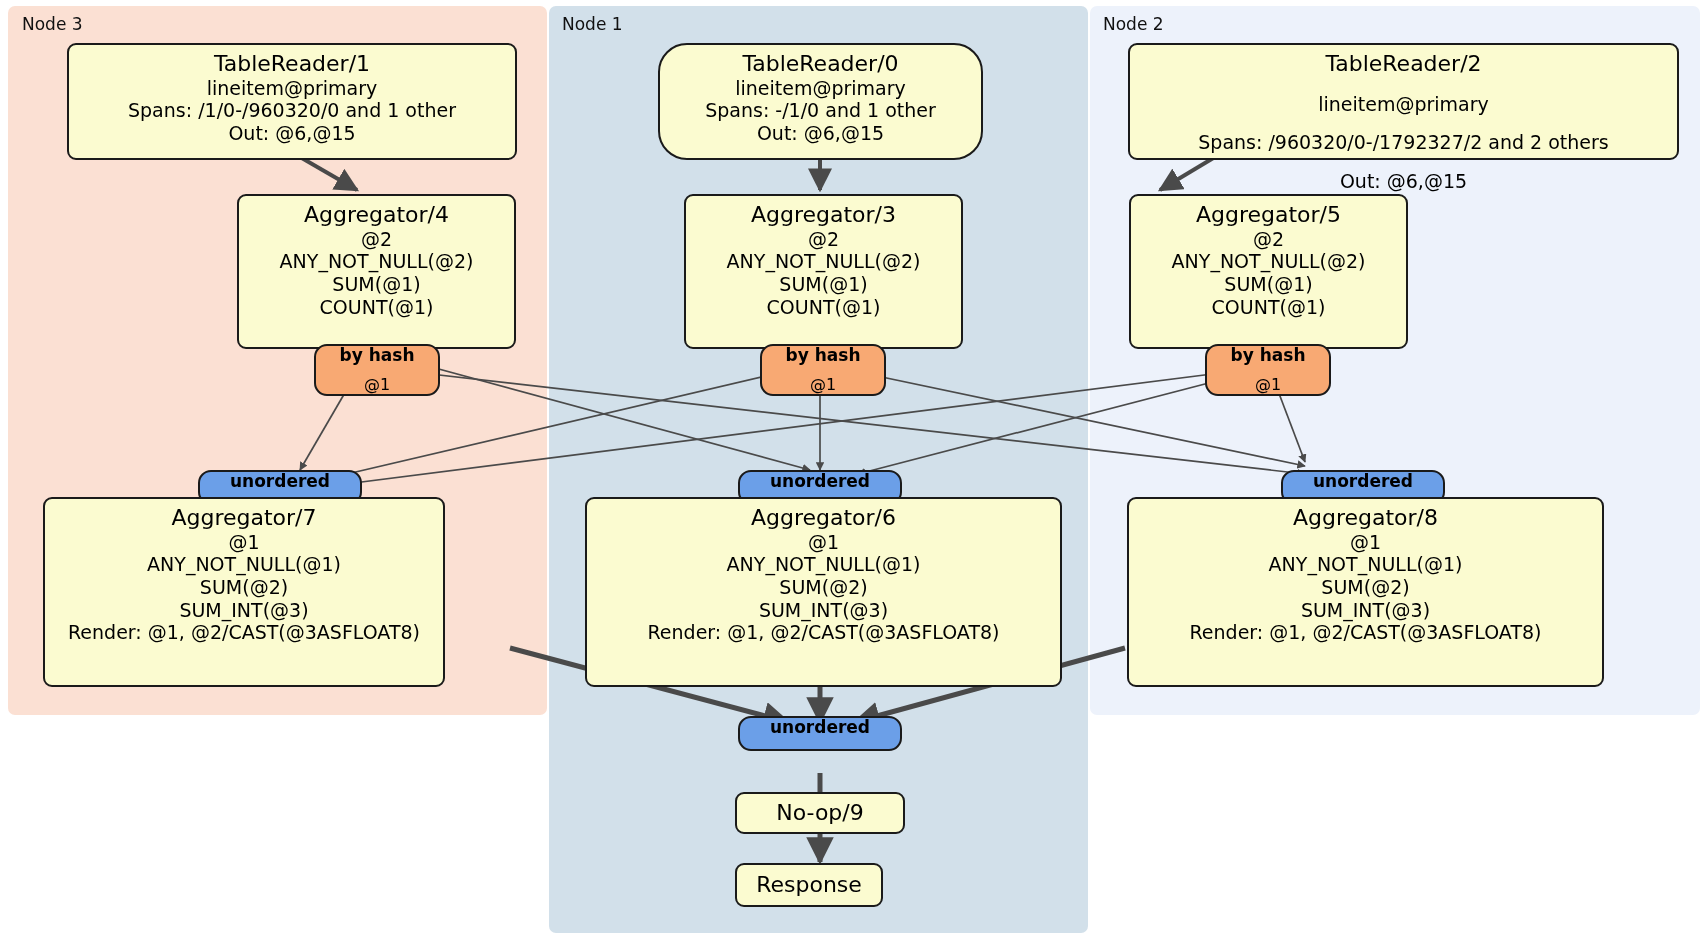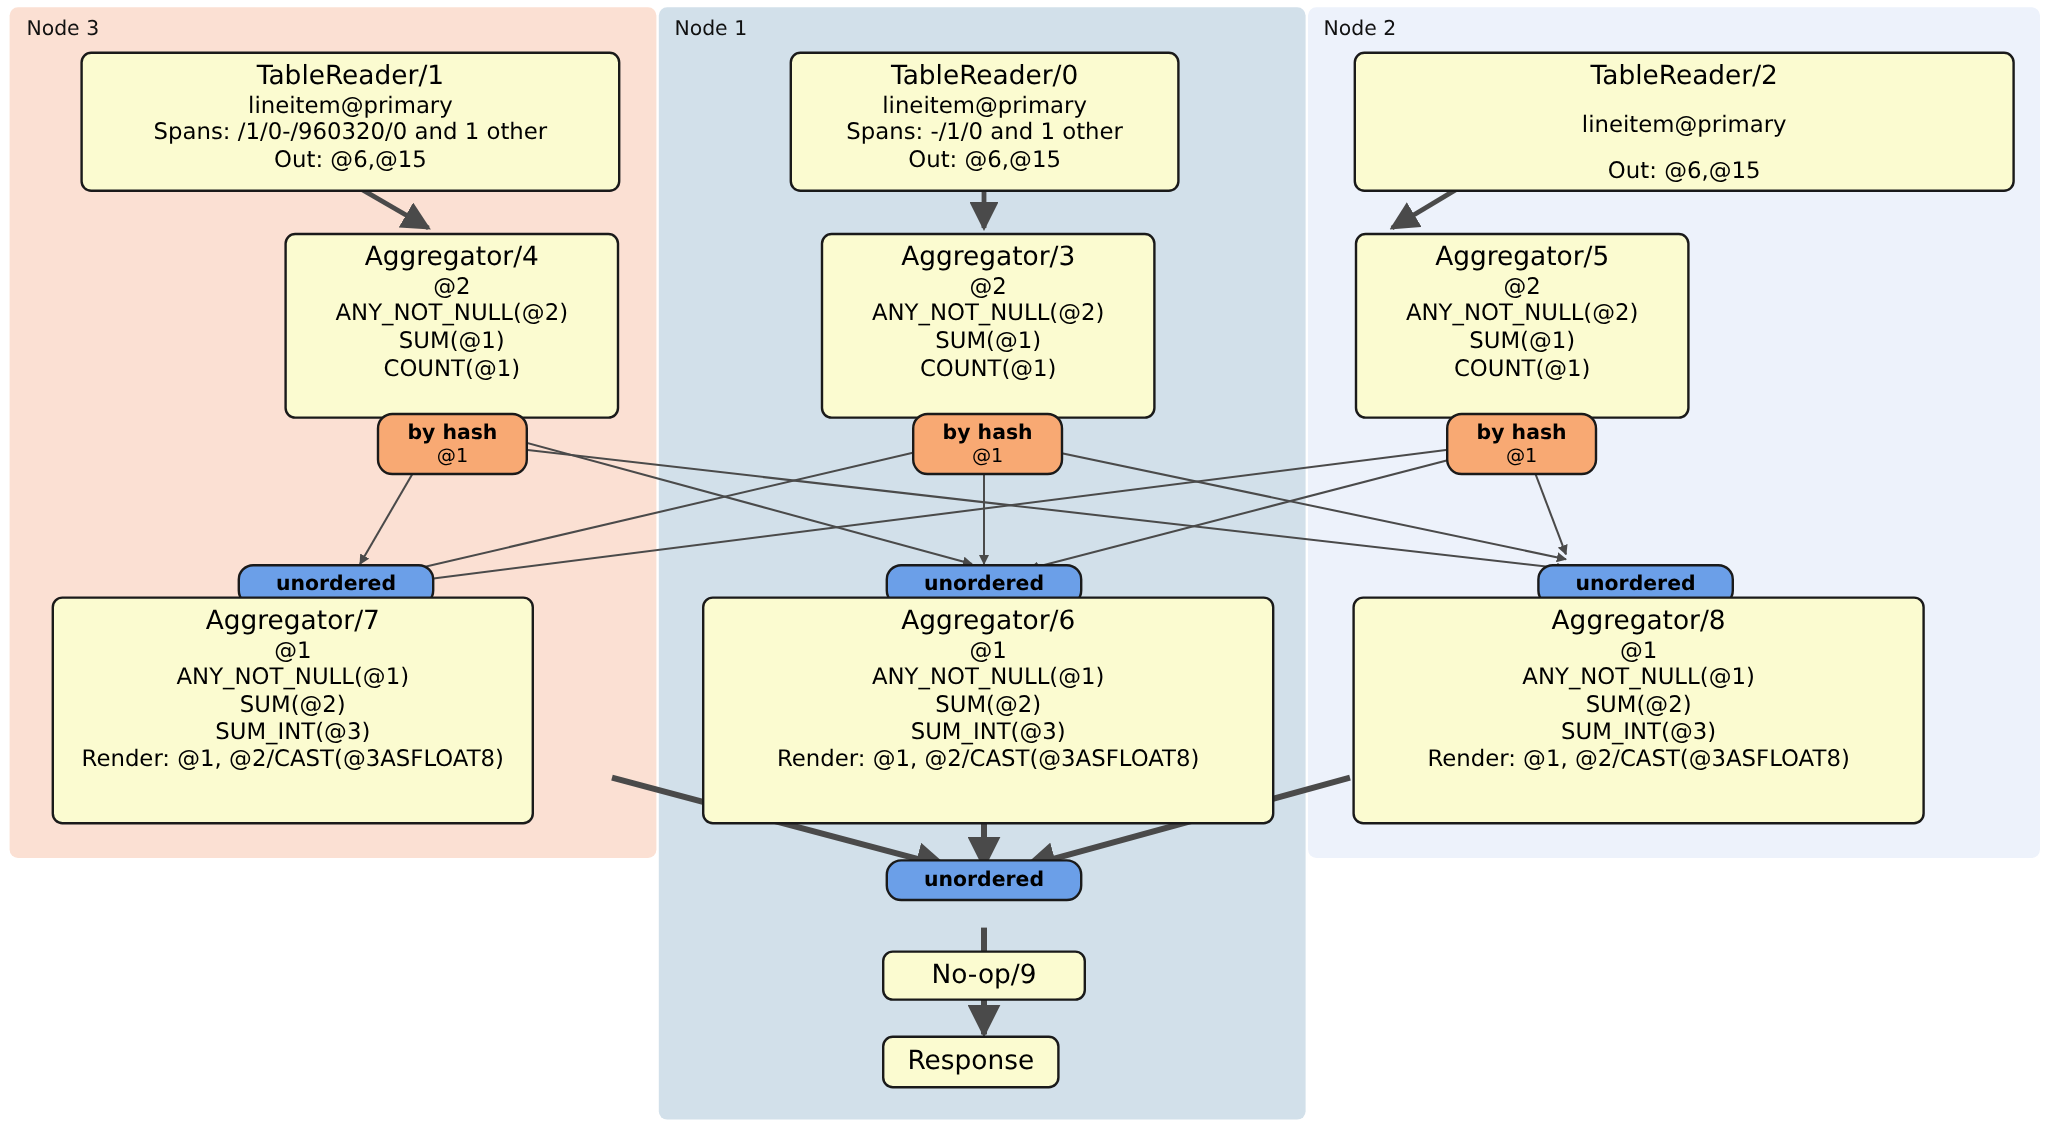--- a/index.html
+++ b/index.html
@@ -11,21 +11,21 @@
 
   .proc{position:absolute;box-sizing:border-box;border:2px solid #1a1a1a;border-radius:9px;
         background:#fbfbd0;text-align:center;display:flex;flex-direction:column;
         align-items:center;justify-content:flex-start;padding:6px 10px 6px 10px;}
   .proc .title{font-weight:normal;font-size:22px;color:#000;line-height:1.17;white-space:nowrap;}
   .proc .ln{font-size:19px;color:#000;line-height:1.19;white-space:nowrap;}
   .proc.small{justify-content:center;padding:0;}
   .proc.small .title{font-size:22px;}
 
   .badge{position:absolute;box-sizing:border-box;border:2px solid #1a1a1a;
-         display:flex;flex-direction:column;align-items:center;justify-content:center;
+         display:flex;flex-direction:column;align-items:center;justify-content:space-between;
          text-align:center;white-space:nowrap;}
   .badge .b1{font-weight:bold;font-size:17px;color:#000;line-height:1.1;}
   .badge .b2{font-size:16px;color:#000;line-height:1.1;}
   .badge.hash{background:#f8a973;border-radius:13px;}
   .badge.sync{background:#6b9fe8;border-radius:13px;}
 
   svg.edges{position:absolute;left:0;top:0;width:1708px;height:940px;pointer-events:none;}
 </style>
 </head>
 <body>
@@ -80,30 +80,31 @@
     <path d="M 820 773 L 820 862" stroke="#4a4a4a" stroke-width="5" fill="none" marker-end="url(#arrFat)"></path>
   </svg>
 
   <div class="proc" style="left:67px;top:43px;width:450px;height:117px;">
     <div class="title">TableReader/1</div>
     <div class="ln">lineitem@primary</div>
     <div class="ln">Spans: /1/0-/960320/0 and 1 other</div>
     <div class="ln">Out: @6,@15</div>
   </div>
 
-  <div class="proc" style="left:658px;top:43px;width:325px;height:117px;">
+  <div class="proc" style="left:658px;top:43px;width:325px;height:117px;border-radius:29px;">
     <div class="title">TableReader/0</div>
     <div class="ln">lineitem@primary</div>
     <div class="ln">Spans: -/1/0 and 1 other</div>
     <div class="ln">Out: @6,@15</div>
   </div>
 
   <div class="proc" style="left:1128px;top:43px;width:551px;height:117px;gap:16px;">
     <div class="title">TableReader/2</div>
     <div class="ln">lineitem@primary</div>
+    <div class="ln">Spans: /960320/0-/1792327/2 and 2 others</div>
     <div class="ln">Out: @6,@15</div>
   </div>
 
   <div class="proc" style="left:237px;top:194px;width:279px;height:155px;">
     <div class="title">Aggregator/4</div>
     <div class="ln">@2</div>
     <div class="ln">ANY_NOT_NULL(@2)</div>
     <div class="ln">SUM(@1)</div>
     <div class="ln">COUNT(@1)</div>
   </div>

